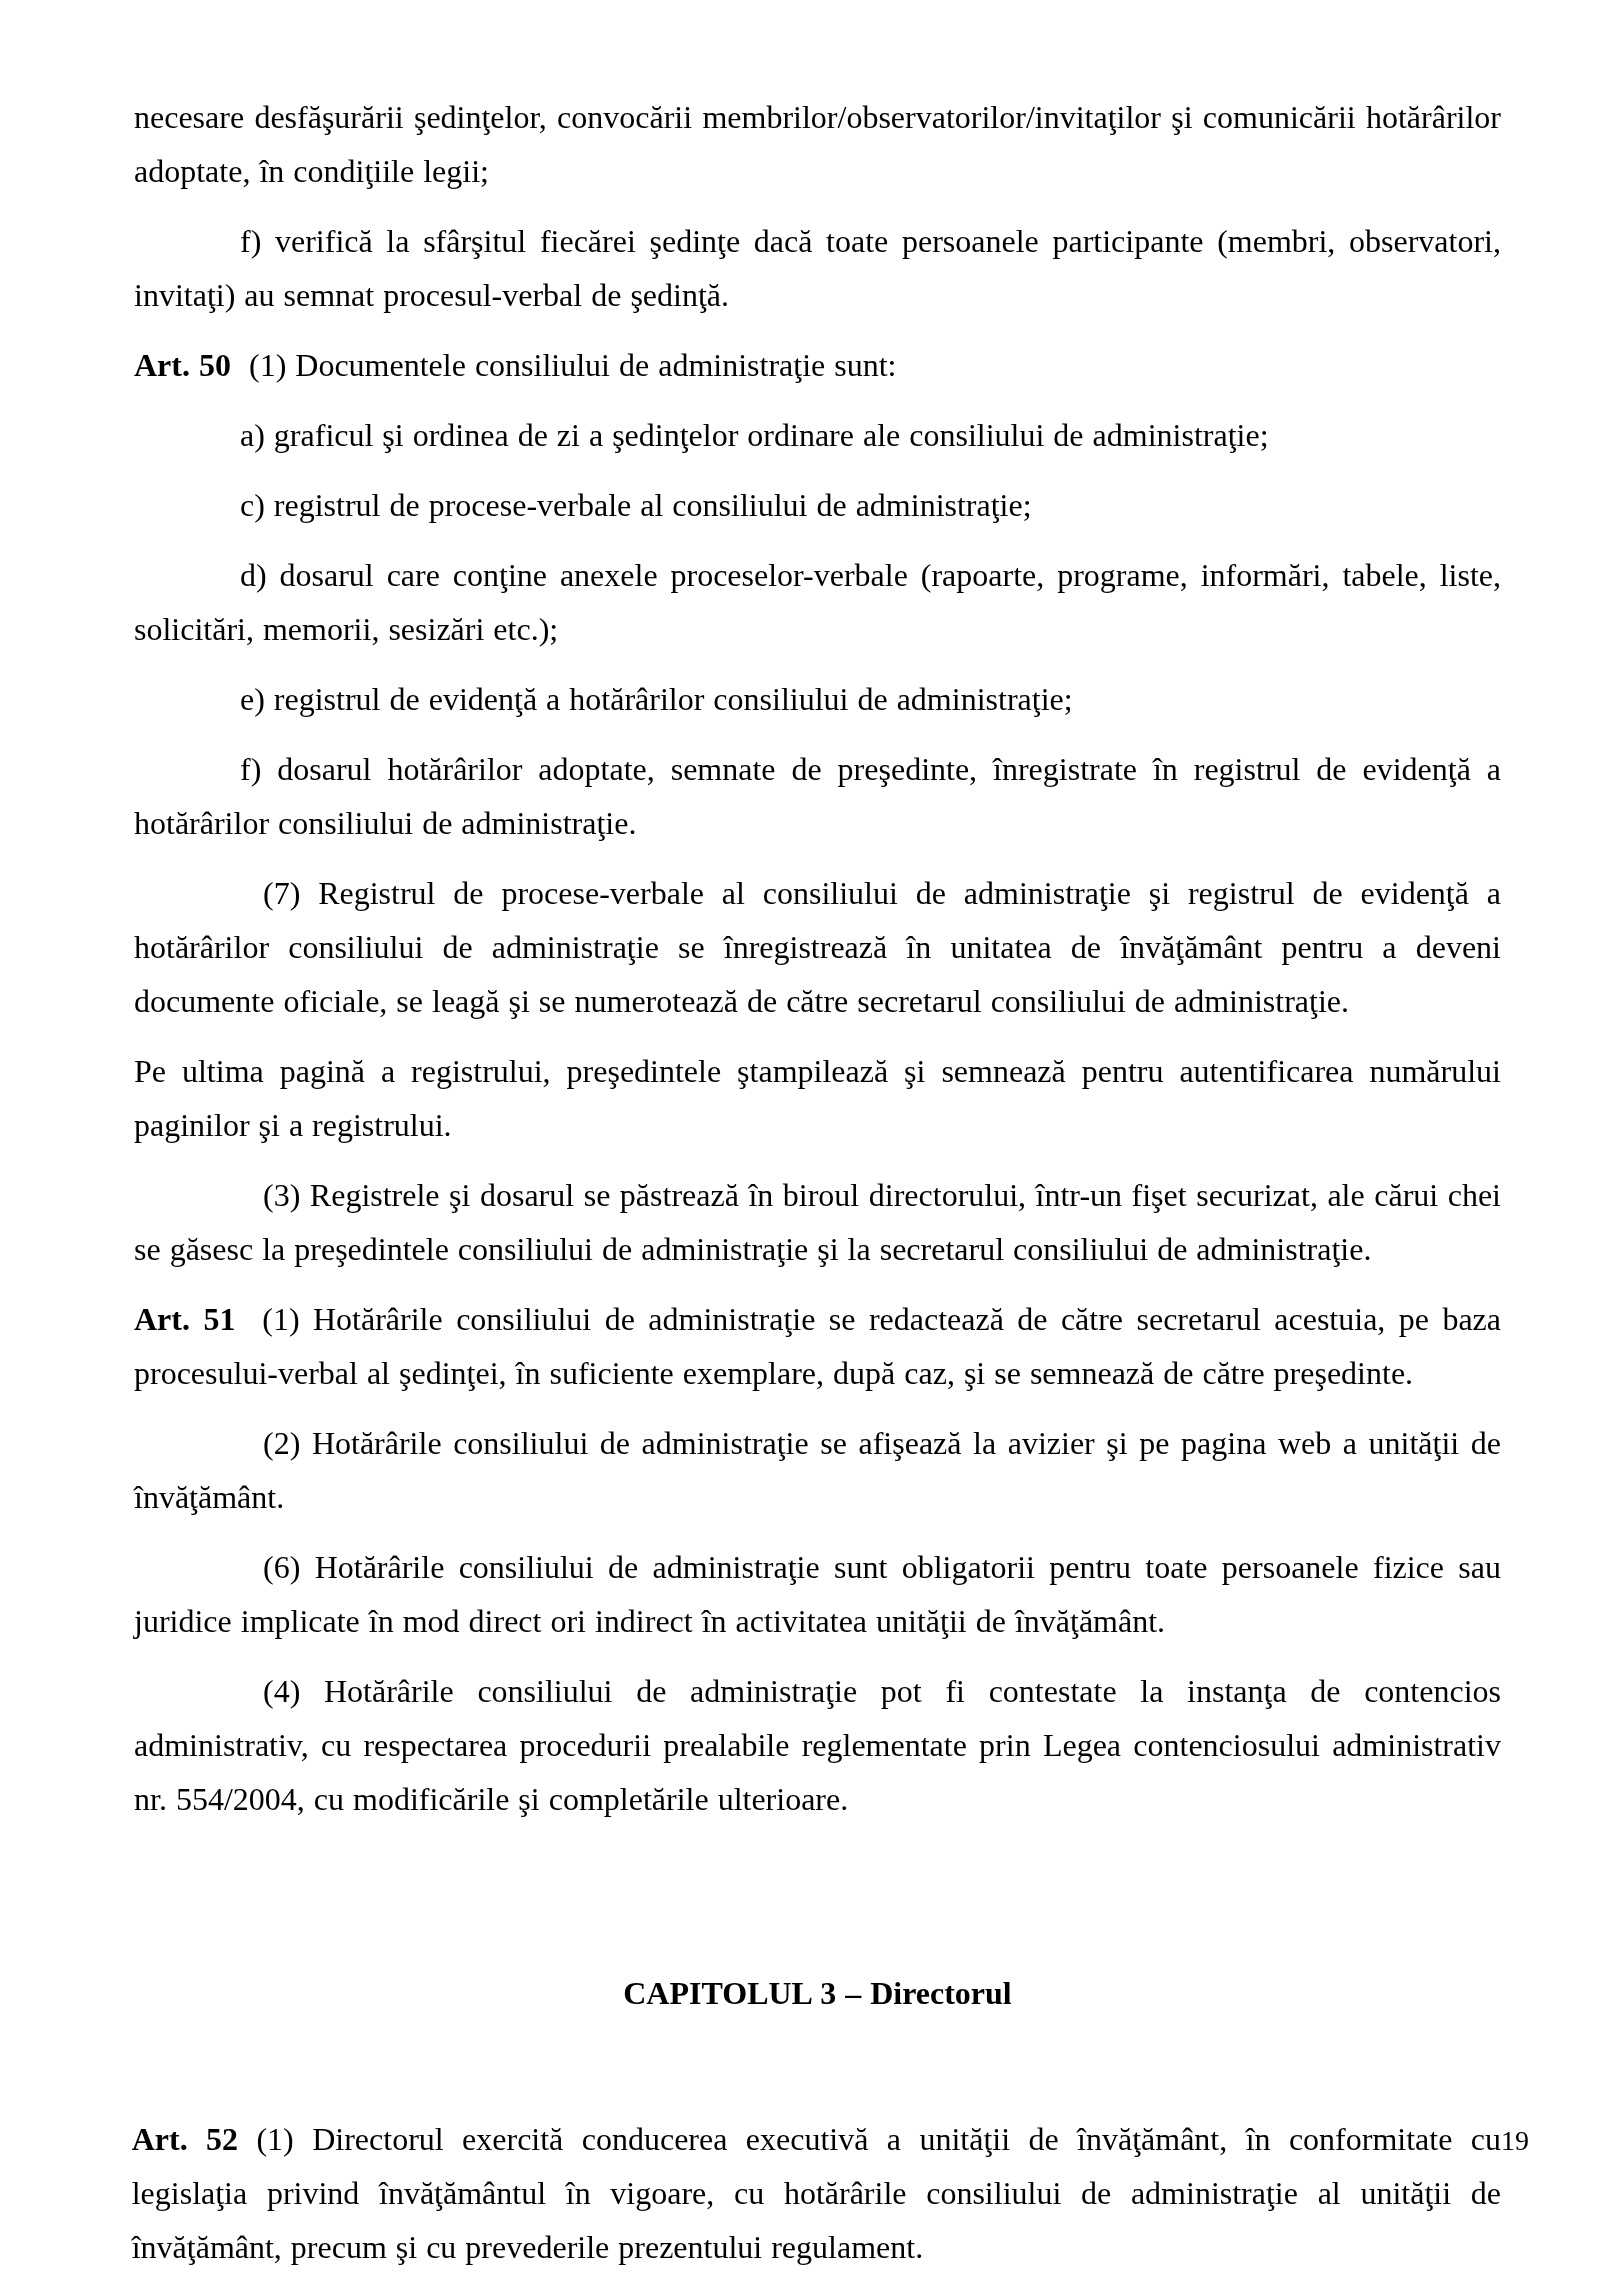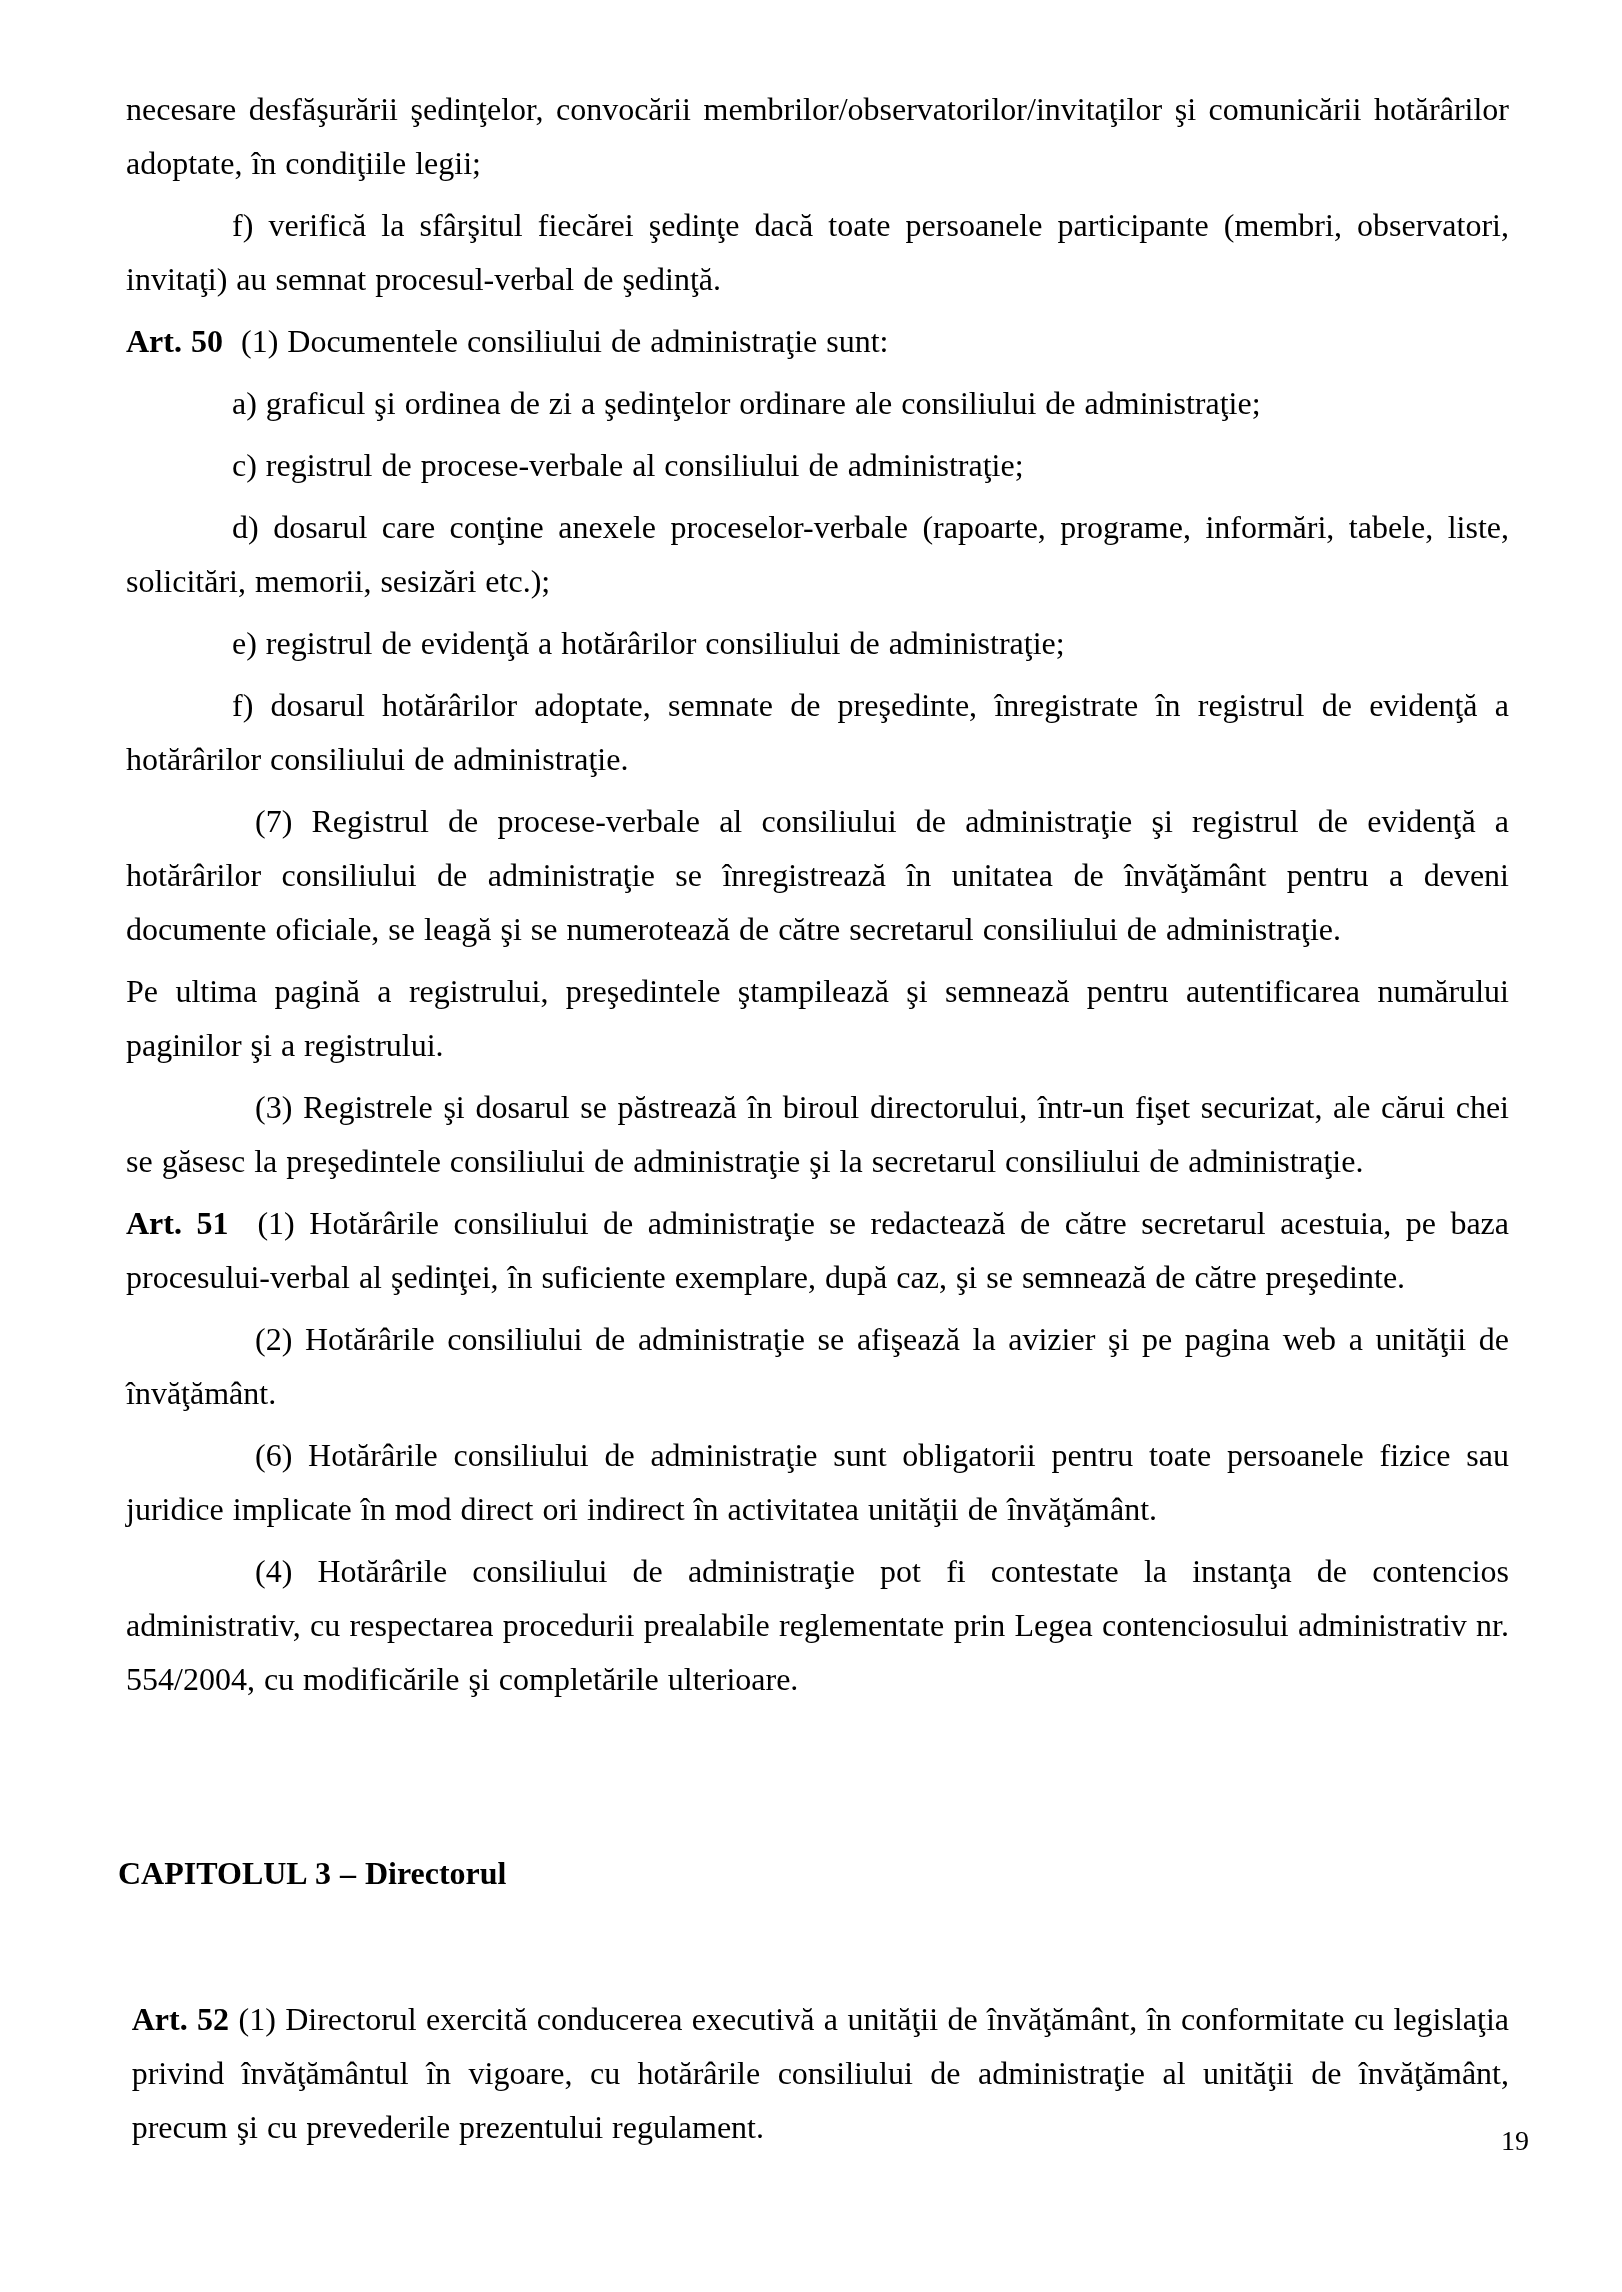--- a/index.html
+++ b/index.html
@@ -9,31 +9,31 @@
     background: #ffffff;
     color: #000000;
     font-family: "Liberation Serif", "DejaVu Serif", serif;
     position: relative;
     overflow: hidden;
   }
   .page {
     padding: 74px 105px 0 118px;
   }
   p.para {
-    margin: 8px;
+    margin: 16px;
     font-size: 32px;
     line-height: 54px;
     text-align: justify;
     text-indent: 129px;
     word-spacing: 1px;
   }
   p.letter { text-indent: 106px; }
   p.flush  { text-indent: 0; }
   p.chapter {
-    text-align: left;
+    text-align: center;
     text-indent: 0;
     font-weight: bold;
     margin: 140px 0 92px 0 !important;
   }
   p.art52 { text-indent: 0; margin-left: 13.7px !important; }
   .art-label { font-weight: bold; }
   .page-number {
     position: absolute;
     top: 2119px;
     right: 93px;

